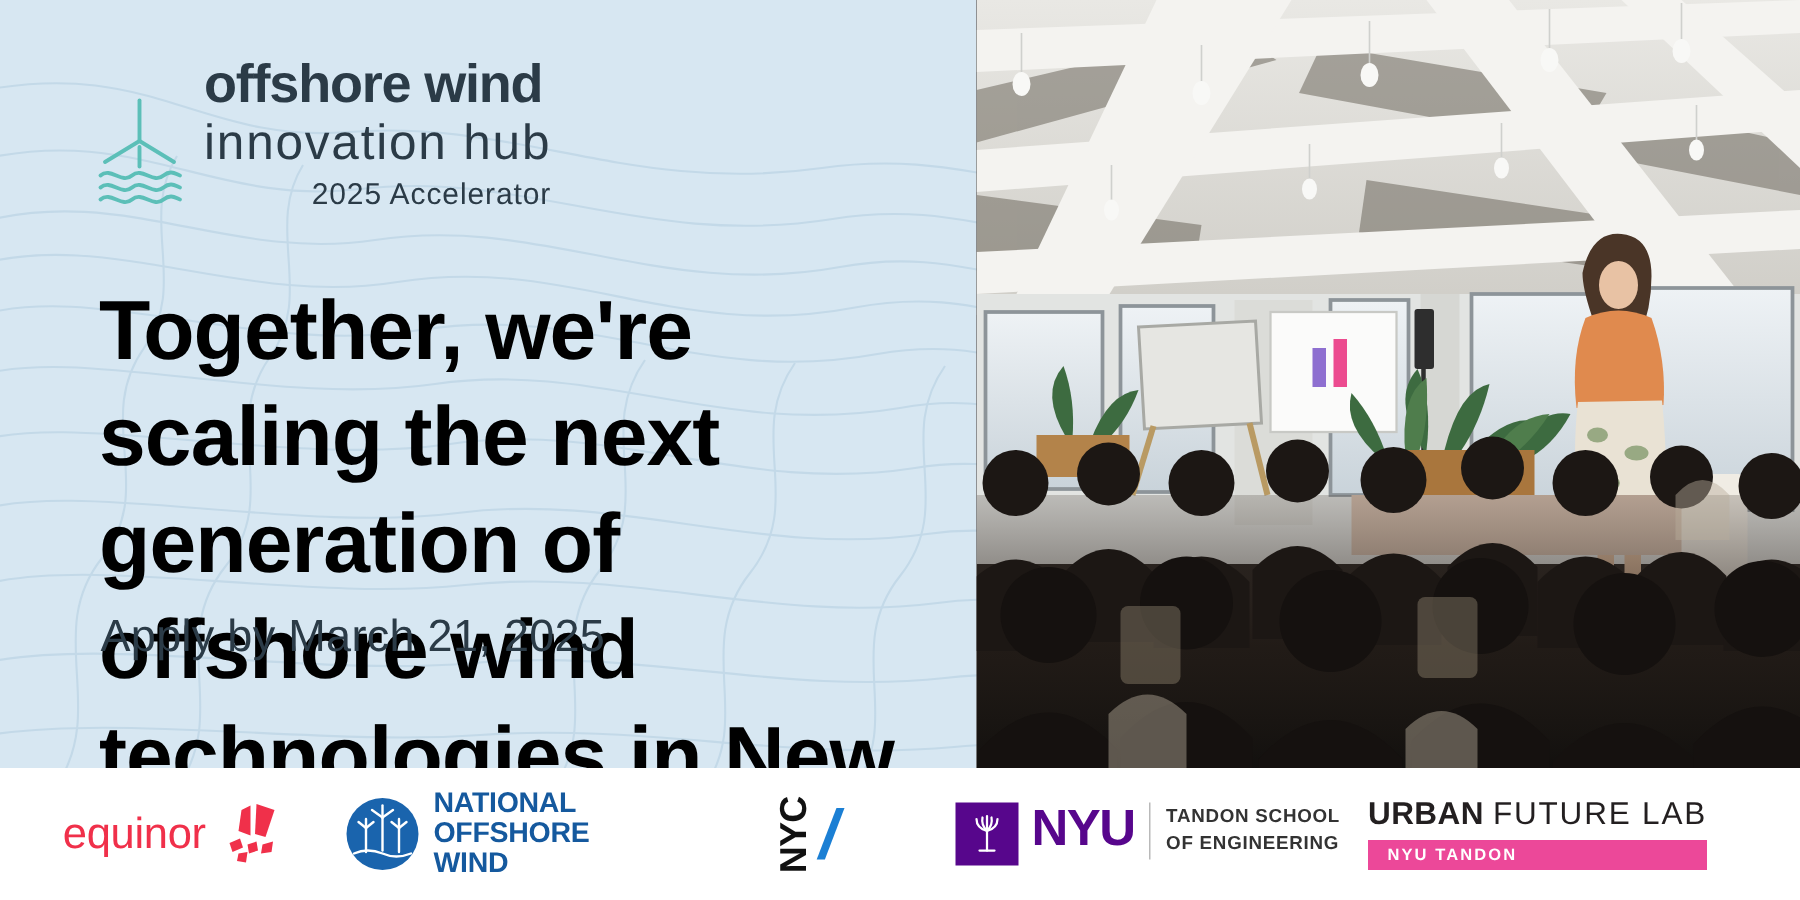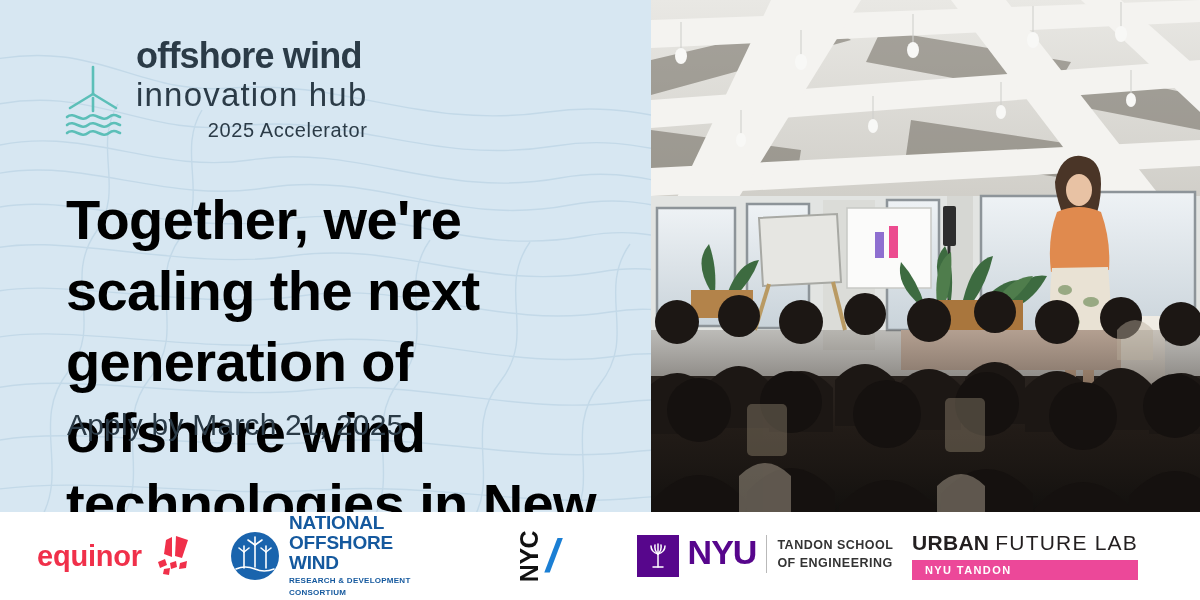--- a/index.html
+++ b/index.html
@@ -58,21 +58,21 @@
   }
   .logo-slot { display:flex; align-items:center; justify-content:center; height:88px; }
   .slot-equinor { width:230px; }
   .slot-nowrdc  { width:215px; }
   .slot-nycedc  { width:185px; }
   .slot-nyu     { width:270px; }
   .slot-ufl     { width:250px; }
 
   .equinor-wrap { display:flex; align-items:center; }
   .equinor-text {
-    font-size:29px; font-weight:700; color:#f0304a;
+    font-size:29px; font-weight:400; color:#f0304a;
     letter-spacing:-0.2px; line-height:1;
   }
   .equinor-mark { width:44px; height:44px; margin-left:7px; }
 
   .nowrdc-wrap { display:flex; align-items:center; }
   .nowrdc-emblem { width:50px; height:50px; flex:none; }
   .nowrdc-text { margin-left:9px; }
   .nowrdc-l1, .nowrdc-l2 {
     font-size:19px; font-weight:bold; color:#15599e;
     letter-spacing:-0.2px; line-height:1.06;
@@ -396,21 +396,20 @@
             <line x1="36" y1="21" x2="36" y2="37"></line>
             <line x1="36" y1="21" x2="31" y2="17"></line>
             <line x1="36" y1="21" x2="41" y2="17"></line>
             <line x1="36" y1="21" x2="36" y2="15"></line>
             <path d="M6,38 q9,-4 19,0 q9,4 19,0"></path>
           </g>
         </svg>
         <div class="nowrdc-text">
           <div class="nowrdc-l1">NATIONAL</div>
           <div class="nowrdc-l2">OFFSHORE WIND</div>
-          <div class="nowrdc-l3">RESEARCH &amp; DEVELOPMENT CONSORTIUM</div>
         </div>
       </div>
     </div>
 
     <div class="logo-slot slot-nycedc">
       <div class="nycedc-wrap">
         <div class="nyc-vert-box">
           <span class="nyc-vert">NYC</span>
         </div>
         <span class="edc-slash">/</span>

